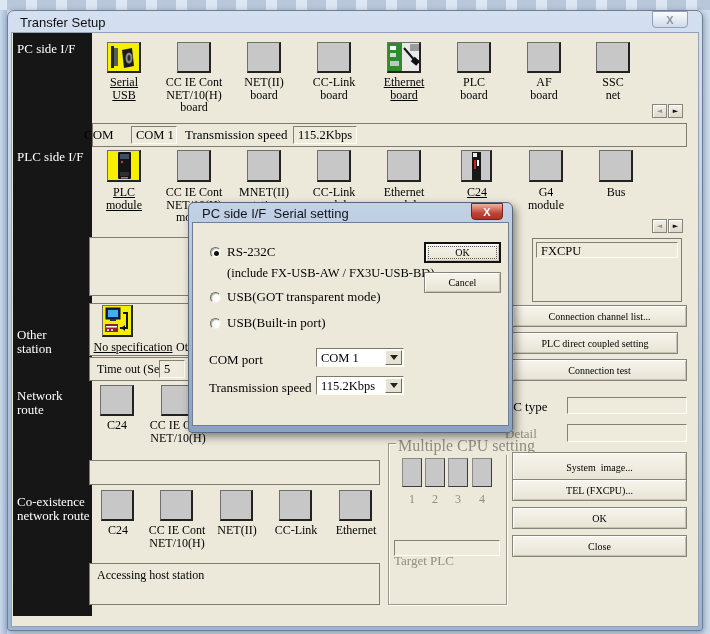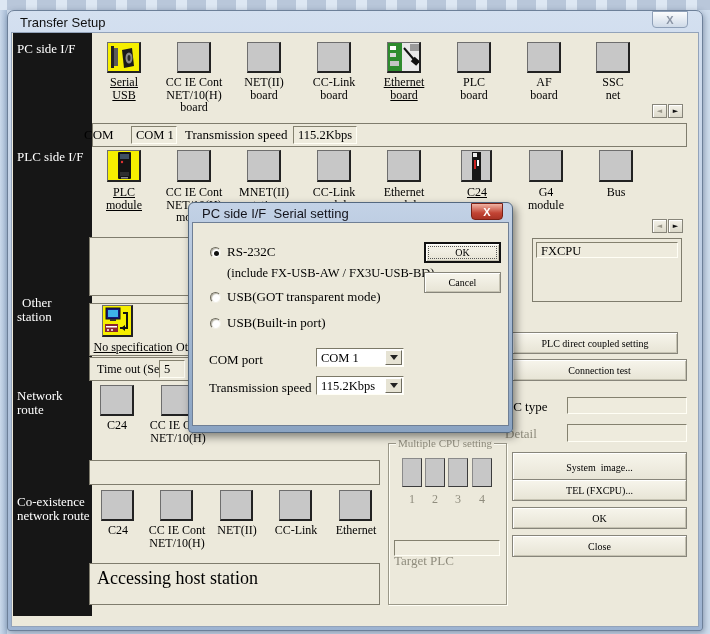--- a/index.html
+++ b/index.html
@@ -77,21 +77,21 @@
   <div class="abs win"></div>
   <div class="abs win-title sans">Transfer Setup</div>
   <div class="abs btn-close-main sans">
     <span>X</span>
   </div>
   <div class="abs win-client"></div>
 
   <div class="abs sidebar"></div>
   <div class="abs side-lbl" style="left:17px;top:42px;">PC side I/F</div>
   <div class="abs side-lbl" style="left:17px;top:150px;">PLC side I/F</div>
-  <div class="abs side-lbl" style="left:17px;top:296px;text-align:right;">Other
+  <div class="abs side-lbl" style="left:17px;top:328px;">Other
 station</div>
   <div class="abs side-lbl" style="left:17px;top:389px;">Network
 route</div>
   <div class="abs side-lbl" style="left:17px;top:495px;">Co-existence
 network route</div>
 
   <div class="abs tile-img" style="left:107px;top:42px;width:34px;height:31px;">
     <svg width="32" height="29">
         <rect width="32" height="29" fill="#f6ef00"></rect>
         <rect x="3" y="3" width="3" height="22" fill="#222"></rect>
@@ -232,35 +232,36 @@
   <div class="abs tile" style="left:279px;top:490px;width:33px;height:31px;"></div>
   <div class="abs tile" style="left:339px;top:490px;width:33px;height:31px;"></div>
   <div class="abs lbl" style="left:78px;top:524px;width:80px;">C24</div>
   <div class="abs lbl" style="left:137px;top:524px;width:80px;">CC IE Cont
 NET/10(H)</div>
   <div class="abs lbl" style="left:197px;top:524px;width:80px;">NET(II)</div>
   <div class="abs lbl" style="left:256px;top:524px;width:80px;">CC-Link</div>
   <div class="abs lbl" style="left:316px;top:524px;width:80px;">Ethernet</div>
 
   <div class="abs panel" style="left:89px;top:563px;width:291px;height:42px;"></div>
-  <div class="abs" style="left:97px;top:568px;font-size:18px;">Accessing host station</div>
+  <div class="abs" style="left:97px;top:568px;font-size:12px;">Accessing host station</div>
 
   <div class="abs group" style="left:388px;top:443px;width:119px;height:162px;"></div>
-  <div class="abs gray-txt" style="left:396px;top:437px;font-size:11px;background:#ece9db;padding:0 2px;">Multiple CPU setting</div>
+  <div class="abs gray-txt" style="left:396px;top:437px;font-size:16px;background:#ece9db;padding:0 2px;">Multiple CPU setting</div>
   <div class="abs slot" style="left:402px;top:458px;width:20px;height:29px;"></div>
   <div class="abs slot" style="left:425px;top:458px;width:20px;height:29px;"></div>
   <div class="abs slot" style="left:448px;top:458px;width:20px;height:29px;"></div>
   <div class="abs slot" style="left:472px;top:458px;width:20px;height:29px;"></div>
   <div class="abs lbl gray-txt" style="left:402px;top:493px;width:20px;">1</div>
   <div class="abs lbl gray-txt" style="left:425px;top:493px;width:20px;">2</div>
   <div class="abs lbl gray-txt" style="left:448px;top:493px;width:20px;">3</div>
   <div class="abs lbl gray-txt" style="left:472px;top:493px;width:20px;">4</div>
   <div class="abs gray-txt" style="left:394px;top:523px;font-size:13px;margin-top:30px;">Target PLC</div>
   <div class="abs sunken" style="left:394px;top:540px;width:106px;height:16px;"></div>
 
+  <div class="abs btn" style="left:512px;top:305px;width:175px;height:22px;">Connection channel list...</div>
   <div class="abs btn" style="left:512px;top:332px;width:166px;height:22px;">PLC direct coupled setting</div>
   <div class="abs btn" style="left:512px;top:359px;width:175px;height:22px;">Connection test</div>
   <div class="abs" style="left:498px;top:399px;font-size:13px;white-space:nowrap;">PLC type</div>
   <div class="abs sunken" style="left:567px;top:397px;width:120px;height:17px;"></div>
   <div class="abs gray-txt" style="left:505px;top:426px;font-size:13px;">Detail</div>
   <div class="abs sunken" style="left:567px;top:424px;width:120px;height:18px;"></div>
   <div class="abs btn" style="left:512px;top:452px;width:175px;height:30px;">System  image...</div>
   <div class="abs btn" style="left:512px;top:479px;width:175px;height:22px;">TEL (FXCPU)...</div>
   <div class="abs btn" style="left:512px;top:507px;width:175px;height:22px;">OK</div>
   <div class="abs btn" style="left:512px;top:535px;width:175px;height:22px;">Close</div>

